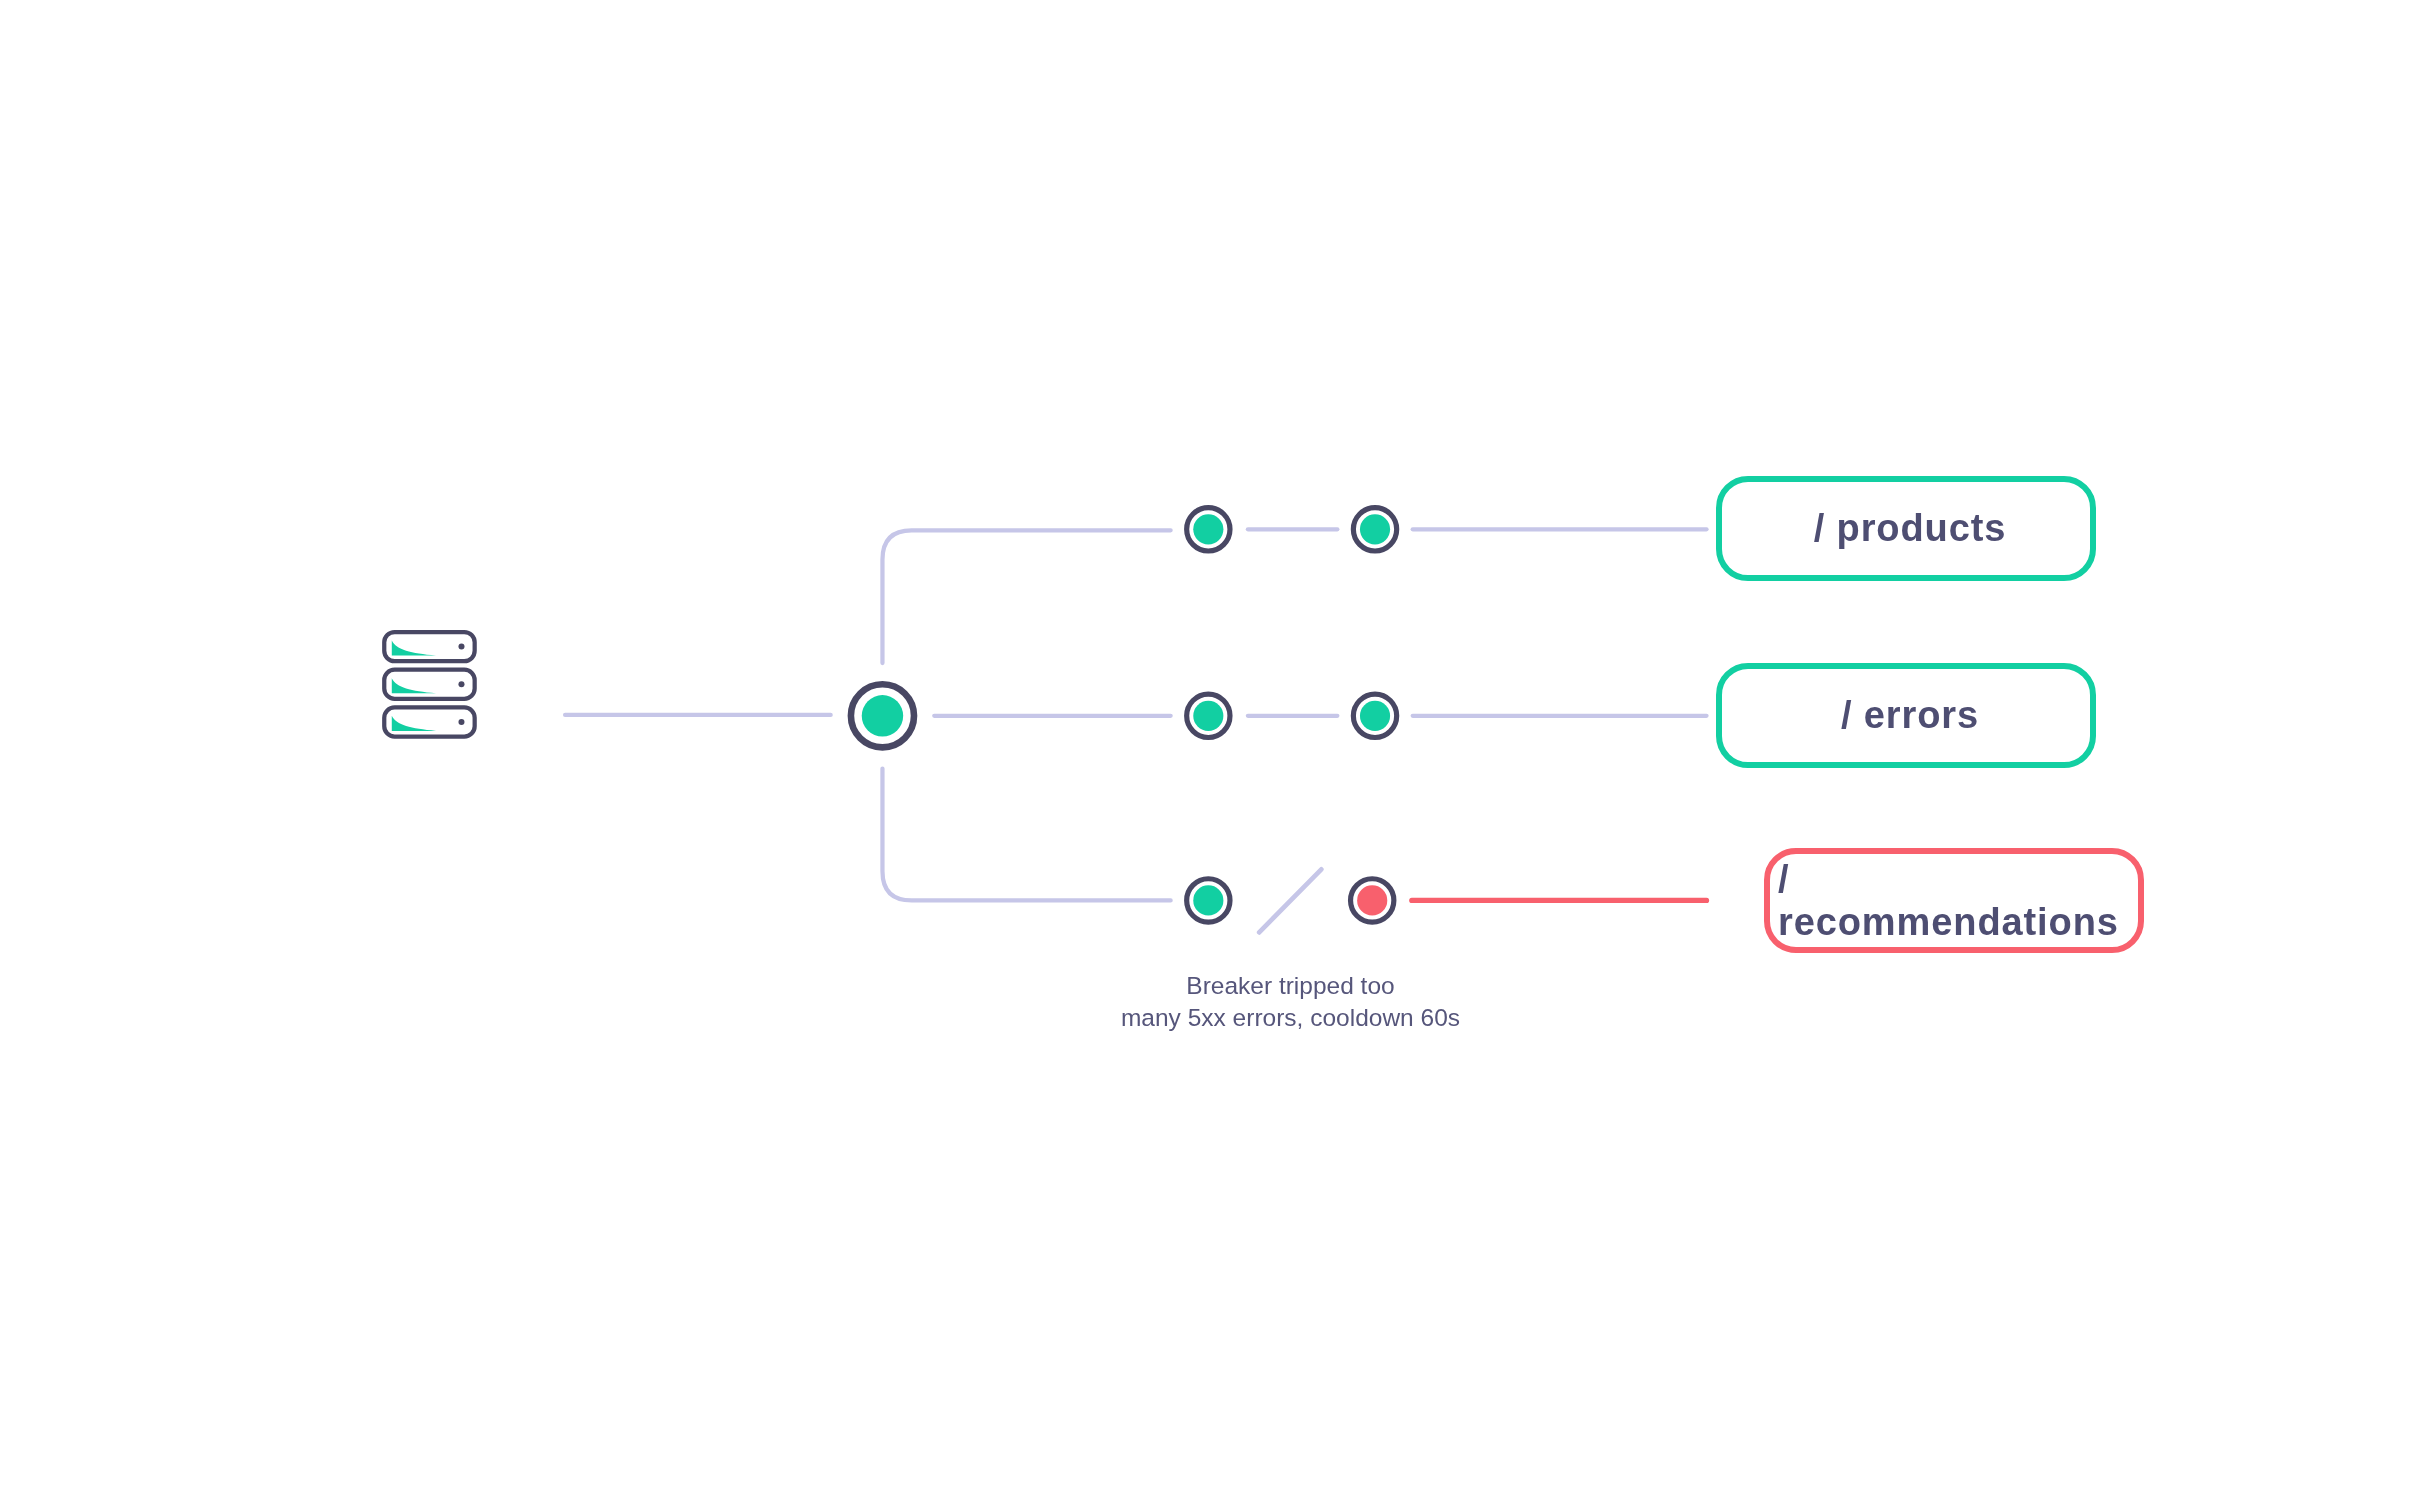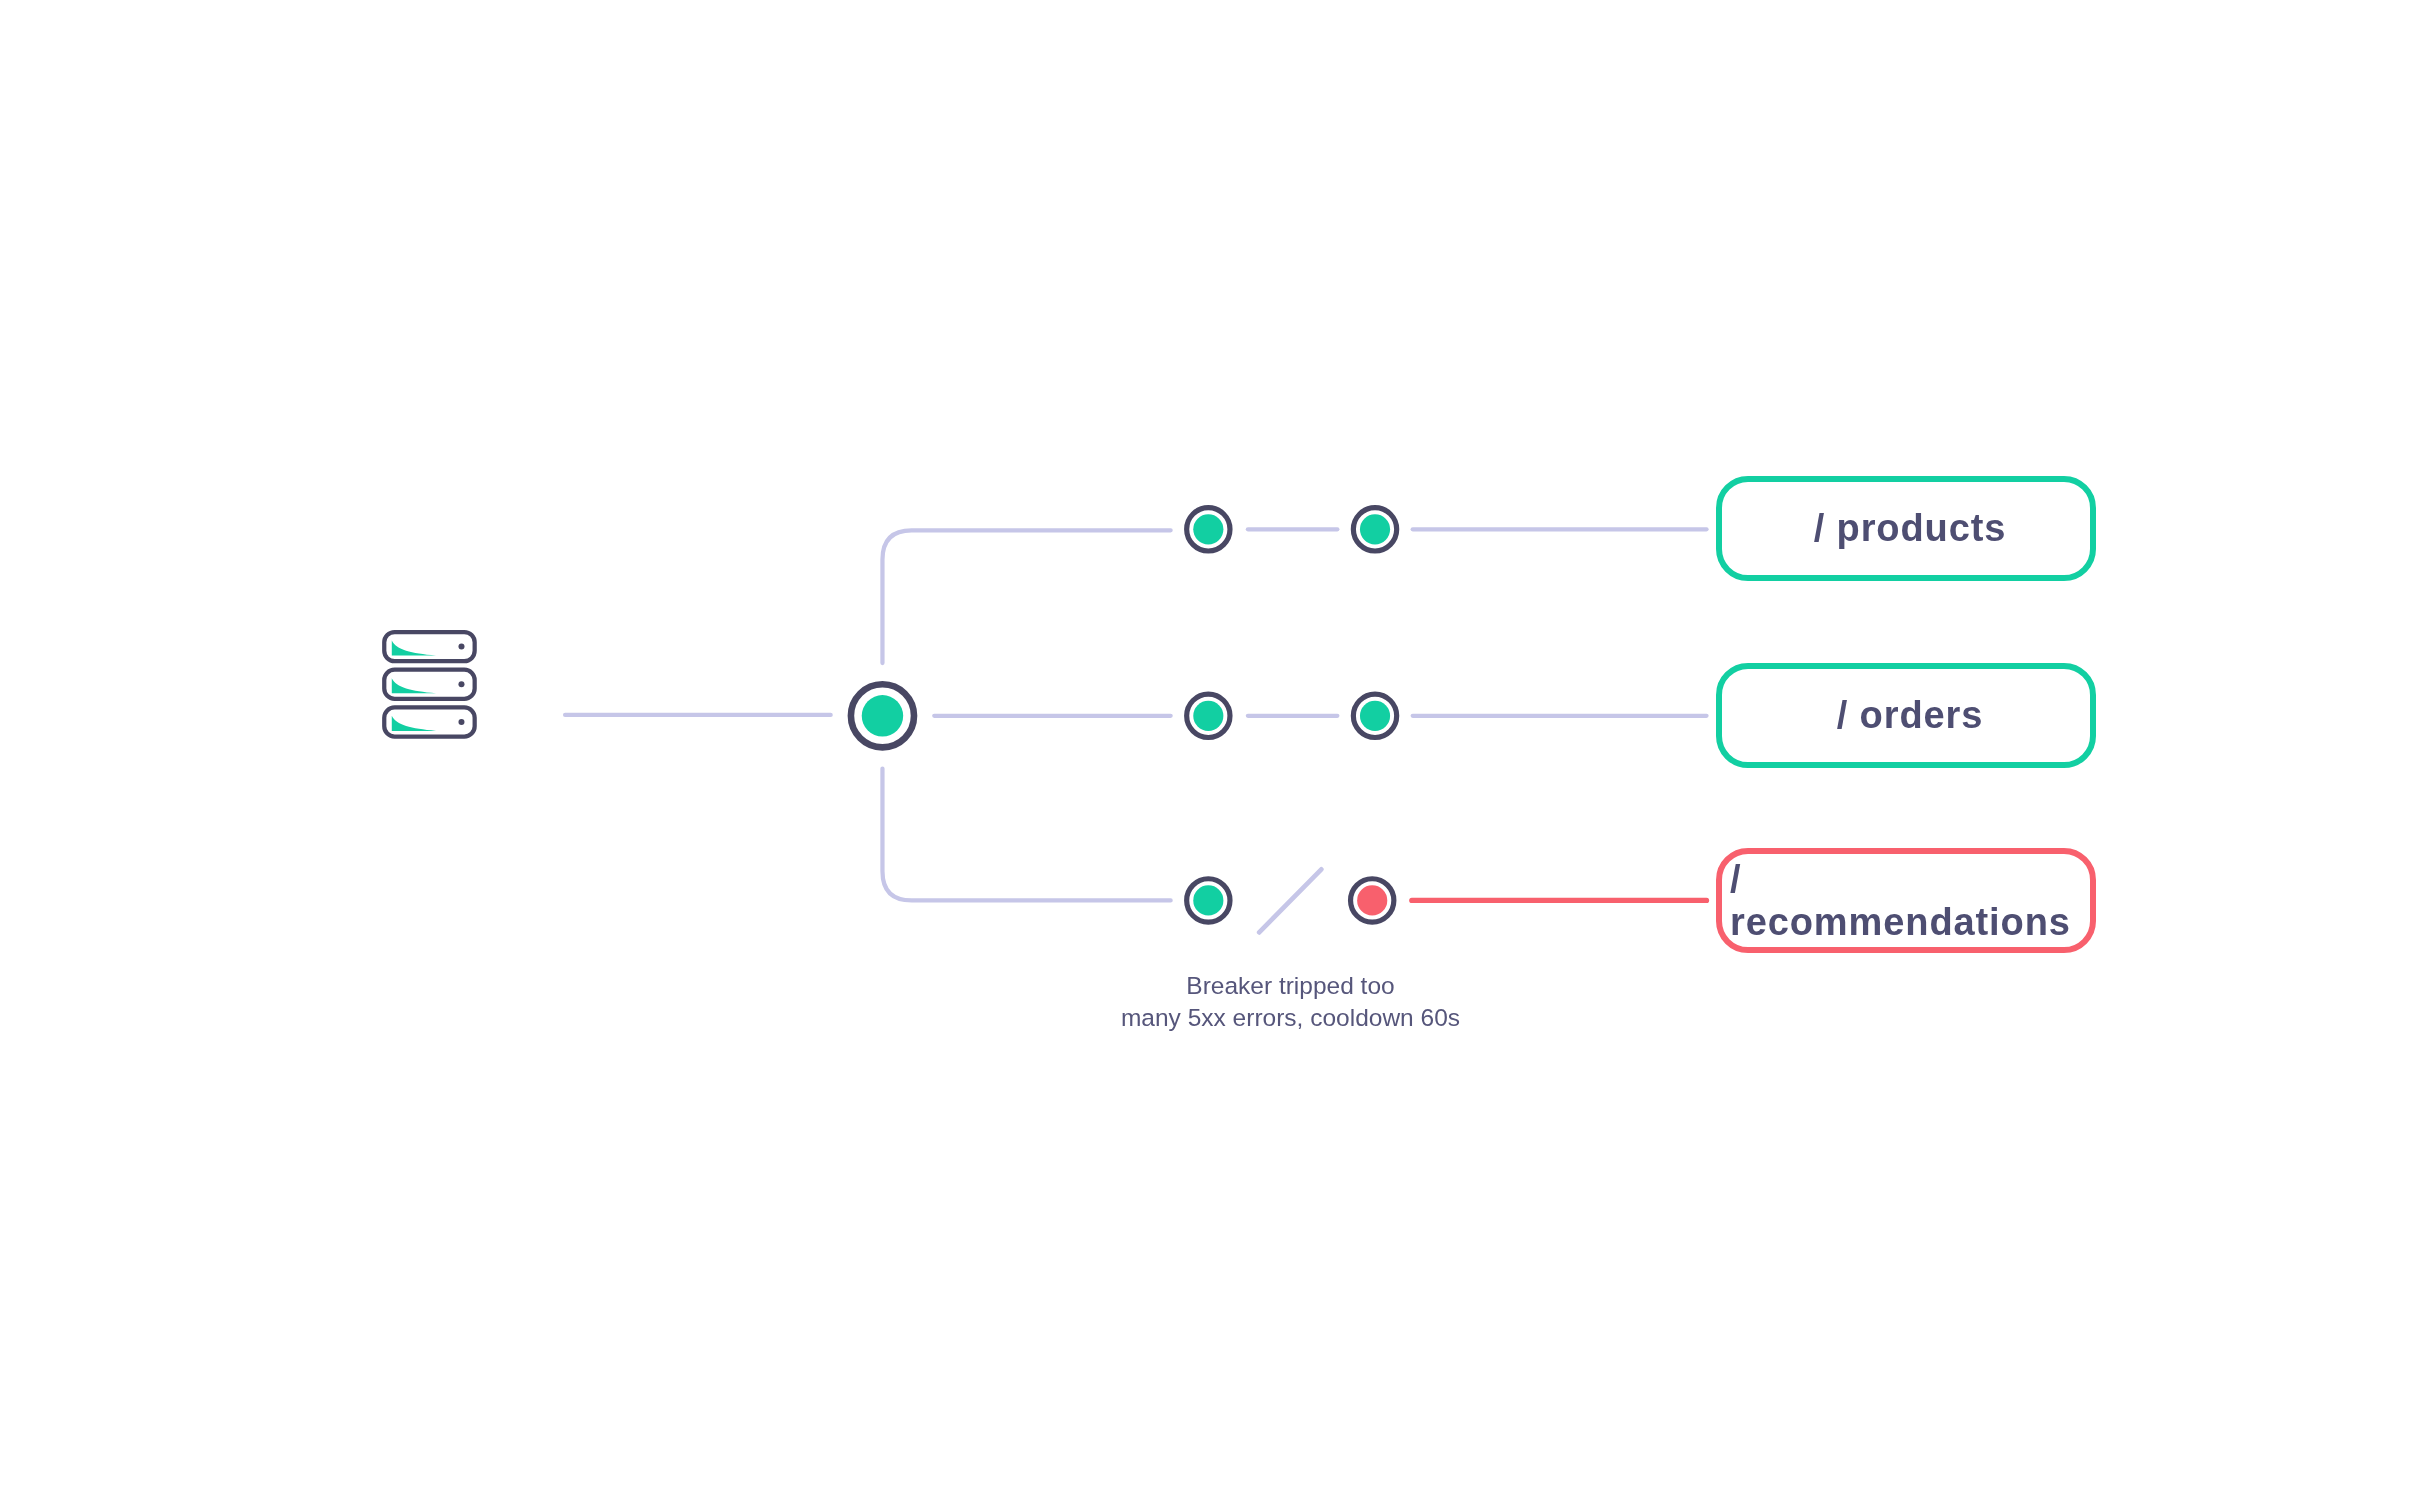--- a/index.html
+++ b/index.html
@@ -32,21 +32,21 @@
     background:#fff;
     border:6.6px solid var(--teal,#12CFA2);
     border-radius:32px;
     display:flex;align-items:center;justify-content:center;
     font-size:38px;font-weight:600;letter-spacing:0.9px;
     color:var(--boxtext,#4E4E72);
     padding-left:8px;
   }
   .route-products{top:476px;}
   .route-orders{top:663px;}
-  .route-recommendations{top:848px;border-color:var(--coral,#F8606D);}
+  .route-recommendations{top:848px;border-color:var(--coral,#F8606D);margin-left:48px;}
 
   .source-label{
     position:absolute;left:194px;top:757px;width:471px;
     text-align:center;
     font-size:40px;font-weight:700;
     color:var(--label,#494970);
   }
   .note{
     position:absolute;left:1055px;top:970px;width:471px;
     text-align:center;
@@ -117,21 +117,21 @@
       <circle class="ring" cx="1457" cy="956" r="23"></circle>
       <circle class="node-coral" cx="1457" cy="956" r="16"></circle>
     </g>
   </svg>
 
 
   <div class="route-box route-products">
     <span>/ products</span>
   </div>
   <div class="route-box route-orders">
-    <span>/ orders</span>
+    <span>/ errors</span>
   </div>
   <div class="route-box route-recommendations">
     <span>/ recommendations</span>
   </div>
 
   <div class="note">
     <div>Breaker tripped too</div>
     <div>many 5xx errors, cooldown 60s</div>
   </div>
 

